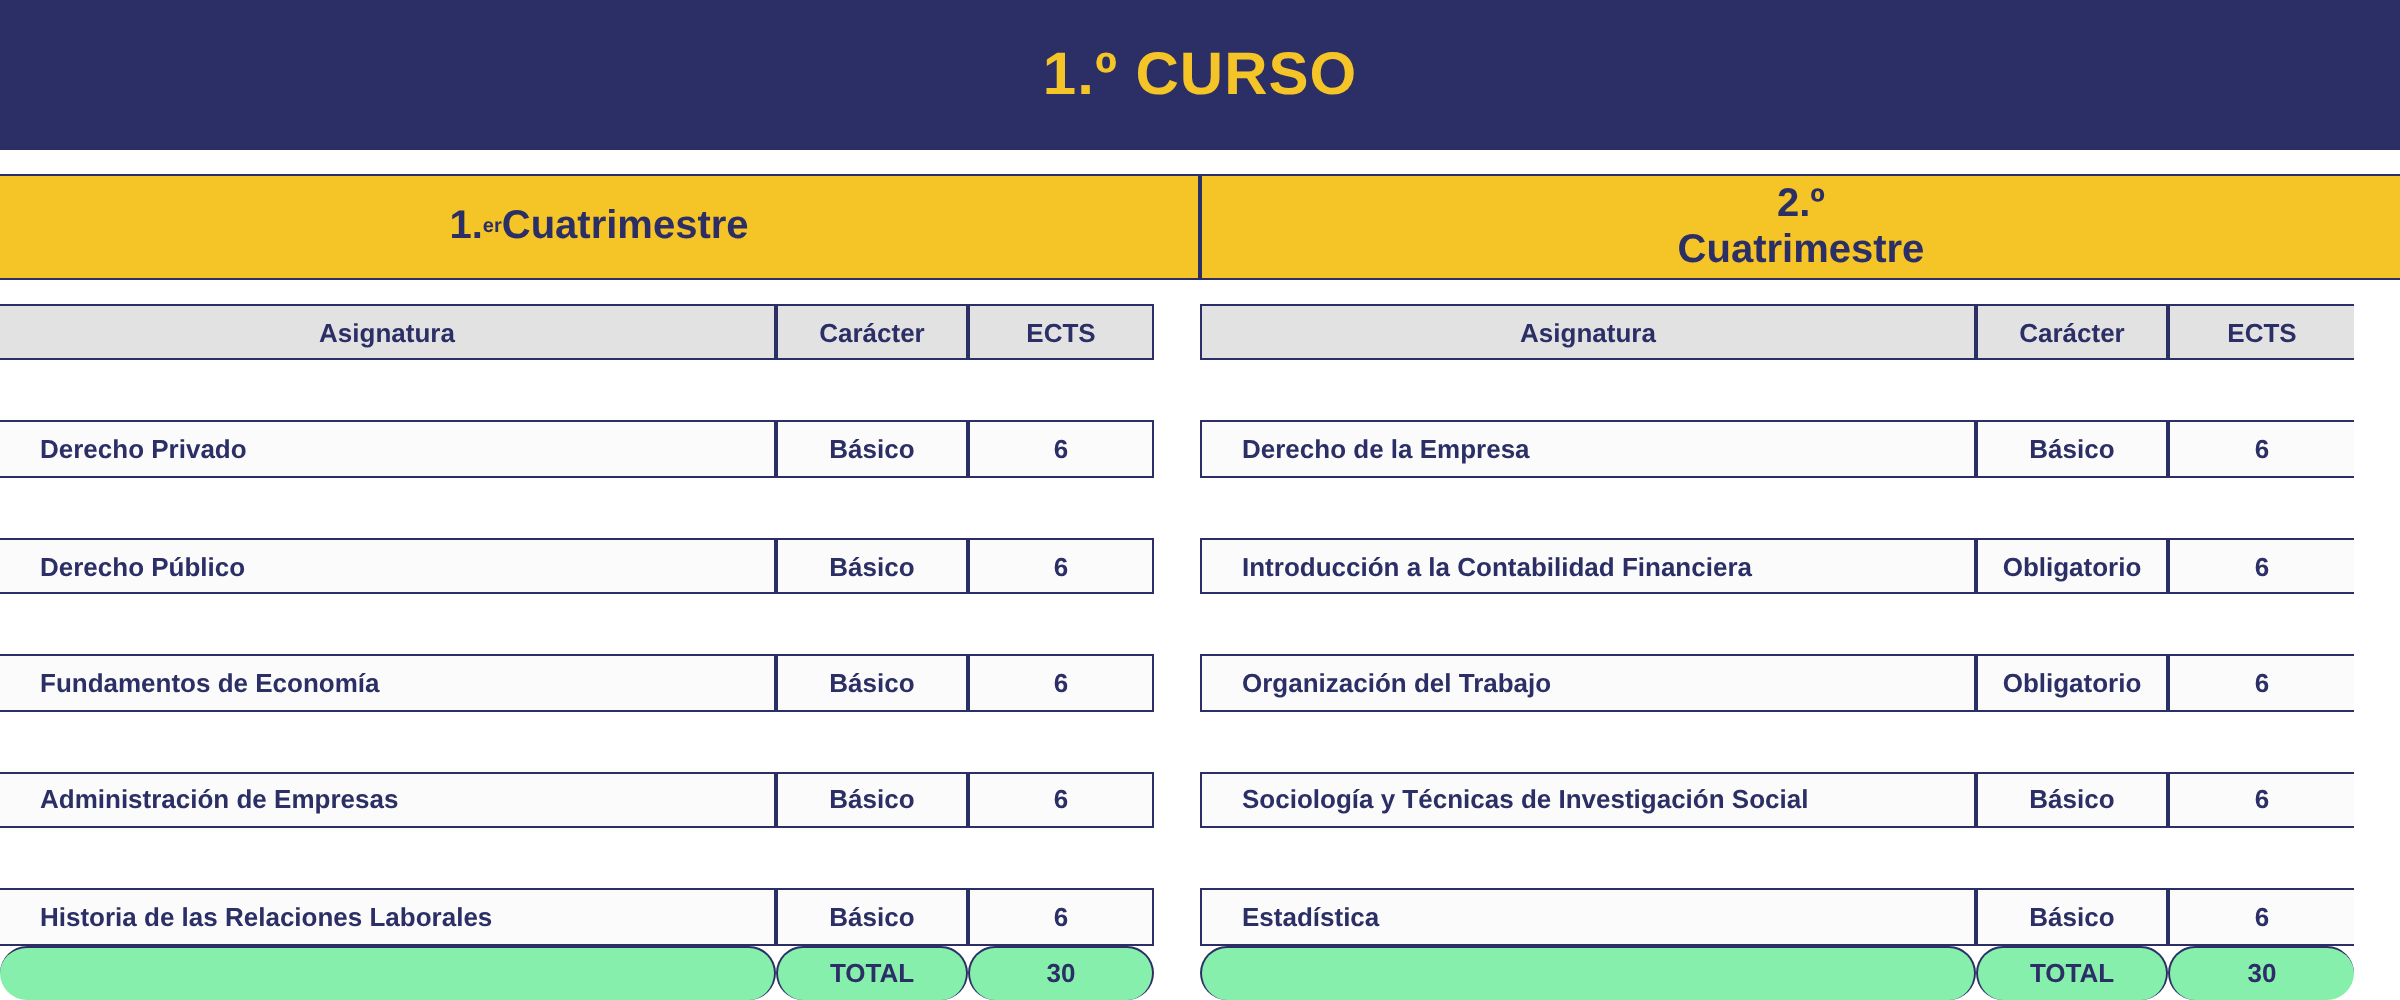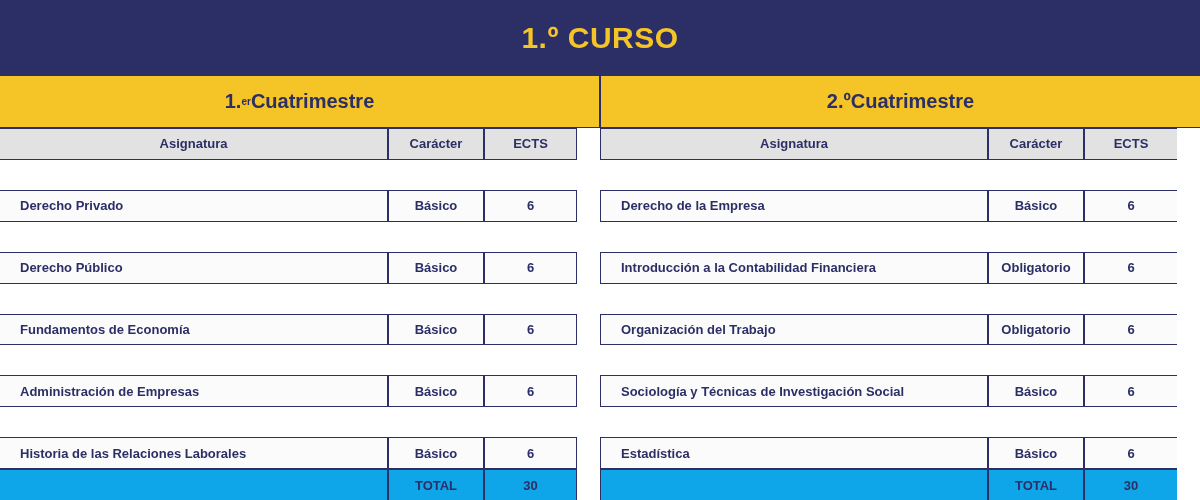--- a/index.html
+++ b/index.html
@@ -13,20 +13,21 @@
     background: #ffffff;
     color: #2b2b4a;
     overflow: hidden;
   }
   .course-table {
     width: 1200px;
     height: 500px;
     display: flex;
     flex-direction: column;
     box-sizing: border-box;
+    gap: 12px;
   }
   
   .title-bar {
     height: 75px;
     background: #2b2f66;
     display: flex;
     align-items: center;
     justify-content: center;
     flex: 0 0 auto;
   }
@@ -52,21 +53,21 @@
     justify-content: center;
     box-sizing: border-box;
     border: 1px solid #2b2f66;
   }
   .semester-cell sup {
     font-size: 10px;
     font-weight: bold;
     vertical-align: super;
   }
   .half-left { width: 600px; border-left: none; }
-  .half-right { width: 600px; border-right: none; }
+  .half-right { width: 600px; border-right: none; flex-direction: column; }
   
   .tables-row {
     display: flex;
     flex: 1 1 auto;
   }
   .semester-table {
     width: 600px;
     display: flex;
     flex-direction: column;
   }
@@ -98,21 +99,22 @@
     background: #e2e2e2;
     font-size: 13px;
     font-weight: bold;
     justify-content: center;
   }
   .body-row .cell {
     background: #fbfbfb;
     margin-top: 30px;
   }
   .total-row .cell {
-    background: #0ea5e9;
+    background: #86efac;
+    border-radius: 16px;
   }
   .semester-table.left .cell:first-child { border-left: none; }
   .semester-table.right .cell:last-child { border-right: none; }
   .bottom .cell { border-bottom: none; }
 </style>
 </head>
 <body>
 
 <div class="course-table">
 

